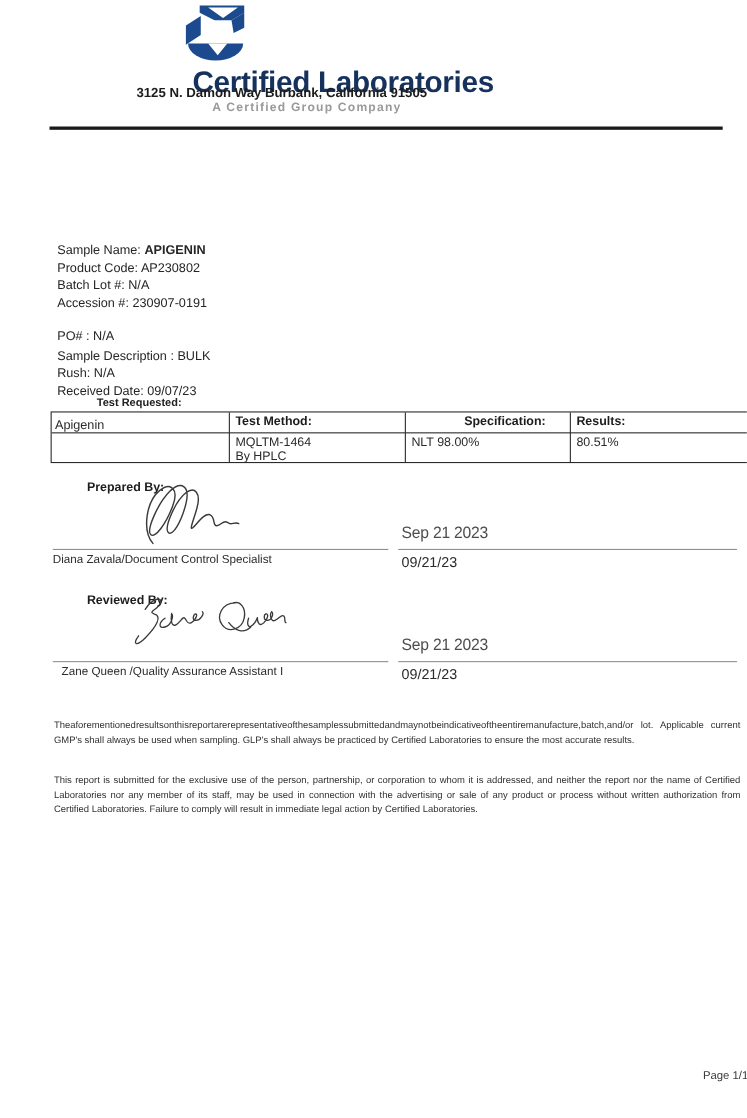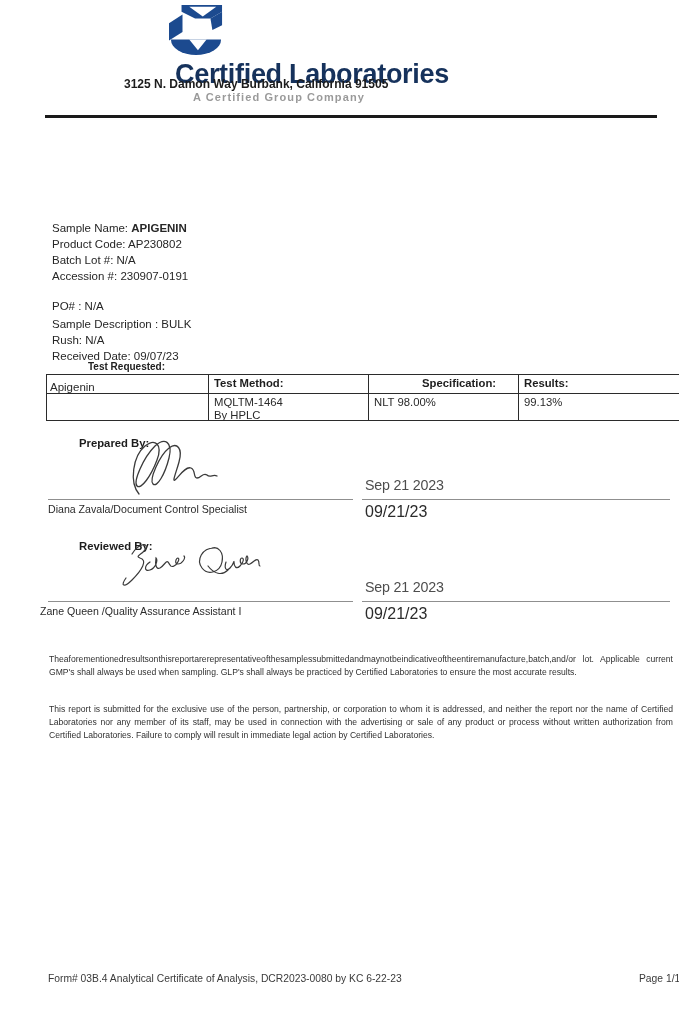--- a/index.html
+++ b/index.html
@@ -28,21 +28,21 @@
   .col-b{position:absolute;top:0;bottom:0;width:1.4px;background:#2b2b2b;}
   .hdr-b{position:absolute;left:0;right:0;top:18px;height:1.4px;background:#2b2b2b;}
   .th{position:absolute;top:2px;font-size:11.3px;font-weight:bold;color:#1d1d1d;white-space:nowrap;}
   .td{position:absolute;font-size:11.3px;color:#2a2a2a;white-space:nowrap;}
   .rowlabel{left:50px;top:381px;font-size:11.5px;color:#2a2a2a;z-index:2;}
   
   .sig-label{font-size:11.3px;font-weight:bold;color:#1d1d1d;margin-left:22px;}
   .stamp{font-size:15px;color:#4d4d4d;letter-spacing:-0.2px;transform:scaleX(0.95);transform-origin:left;white-space:nowrap;}
   .sigline{height:1px;background:#8f8f8f;}
   .signame{font-size:10.6px;color:#2b2b2b;white-space:nowrap;}
-  .sigdate{font-size:16px;color:#2b2b2b;}
+  .sigdate{font-size:13px;color:#2b2b2b;}
   
   .legal{left:49px;width:624px;font-size:8.6px;line-height:13.2px;color:#303030;text-align:justify;word-break:break-word;}
   
   .footer-left{left:48px;top:973px;font-size:10.3px;color:#3a3a3a;white-space:nowrap;}
   .footer-right{left:628px;top:973px;font-size:10.3px;color:#3a3a3a;white-space:nowrap;padding-left:11px;}
 </style>
 </head>
 <body>
 
 <div class="page">
@@ -91,21 +91,21 @@
     <div class="col-b" style="left:471px;"></div>
     <div class="hdr-b"></div>
 
     <div class="th" style="left:167px;">Test Method:</div>
     <div class="th" style="left:327px;margin-left:48px;">Specification:</div>
     <div class="th" style="left:477px;">Results:</div>
 
     <div class="td" style="left:167px;top:21px;">MQLTM-1464</div>
     <div class="td" style="left:167px;top:34px;">By HPLC</div>
     <div class="td" style="left:327px;top:21px;">NLT 98.00%</div>
-    <div class="td" style="left:477px;top:21px;">99.13%</div>
+    <div class="td" style="left:477px;top:21px;">80.51%</div>
   </div>
 
   <div class="abs sig-label" style="left:57px;top:437px;">Prepared By:</div>
   <div class="abs" style="left:125px;top:436px;">
     <svg width="110" height="64" viewBox="0 0 110 64" fill="none" stroke="#3a3a3a" stroke-width="1.3" stroke-linecap="round">
       <path d="M14,58 C4,46 8,20 20,10 C30,2 38,8 32,24 C26,40 16,54 12,50 C8,46 18,22 30,10 C40,1 48,6 44,22 C40,38 32,52 28,48 C24,44 34,20 44,12 C52,6 58,12 54,26 C51,37 47,46 50,44 C54,41 60,30 66,32 C71,34 68,42 72,42 C76,42 78,36 82,39 C85,42 88,38 92,40"></path>
     </svg>
   </div>
   <div class="abs stamp" style="left:365px;top:476px;">Sep 21 2023</div>
   <div class="abs sigline" style="left:48px;top:499px;width:305px;"></div>
@@ -118,22 +118,21 @@
     <svg width="145" height="58" viewBox="0 0 145 58" fill="none" stroke="#3a3a3a" stroke-width="1.2" stroke-linecap="round">
       <path d="M14,22 C20,12 30,10 28,16 C26,22 16,24 22,26 C30,28 24,38 14,48 C6,56 2,54 8,46"></path>
       <path d="M32,30 C26,34 26,40 32,38 C38,36 40,28 38,26 C37,32 38,38 42,36 C46,34 48,28 50,30 C52,32 52,36 56,34 C60,32 62,26 60,26 C58,26 56,32 60,32 C64,32 68,26 66,24"></path>
       <path d="M96,16 C84,16 78,28 84,36 C90,44 102,40 104,30 C106,20 100,14 94,16 M90,34 C96,42 104,44 110,38"></path>
       <path d="M108,30 C106,36 108,40 112,36 C116,32 116,28 116,30 C116,34 118,38 122,34 C126,30 126,26 124,26 C122,26 121,32 125,32 C129,32 131,26 129,24 C127,26 128,34 132,32 C136,30 138,26 140,28 C142,30 140,34 142,34"></path>
     </svg>
   </div>
   <div class="abs stamp" style="left:365px;top:578px;">Sep 21 2023</div>
   <div class="abs sigline" style="left:48px;top:601px;width:305px;"></div>
   <div class="abs sigline" style="left:362px;top:601px;width:308px;"></div>
-  <div class="abs signame" style="left:40px;top:605px;">Zane Queen /Quality Assurance Assistant I</div>
+  <div class="abs signame" style="left:56px;top:605px;">Zane Queen /Quality Assurance Assistant I</div>
   <div class="abs sigdate" style="left:365px;top:605px;">09/21/23</div>
 
   <div class="abs legal" style="top:653px;">Theaforementionedresultsonthisreportarerepresentativeofthesamplessubmittedandmaynotbeindicativeoftheentiremanufacture,batch,and/or lot. Applicable current GMP's shall always be used when sampling. GLP's shall always be practiced by Certified Laboratories to ensure the most accurate results.</div>
   <div class="abs legal" style="top:703px;">This report is submitted for the exclusive use of the person, partnership, or corporation to whom it is addressed, and neither the report nor the name of Certified Laboratories nor any member of its staff, may be used in connection with the advertising or sale of any product or process without written authorization from Certified Laboratories. Failure to comply will result in immediate legal action by Certified Laboratories.</div>
 
-  <div class="abs footer-left">Form# 03B.4 Analytical Certificate of Analysis, DCR2023-0080 by KC 6-22-23</div>
   <div class="abs footer-right">Page 1/1</div>
 
 </div>
 
 </body></html>

